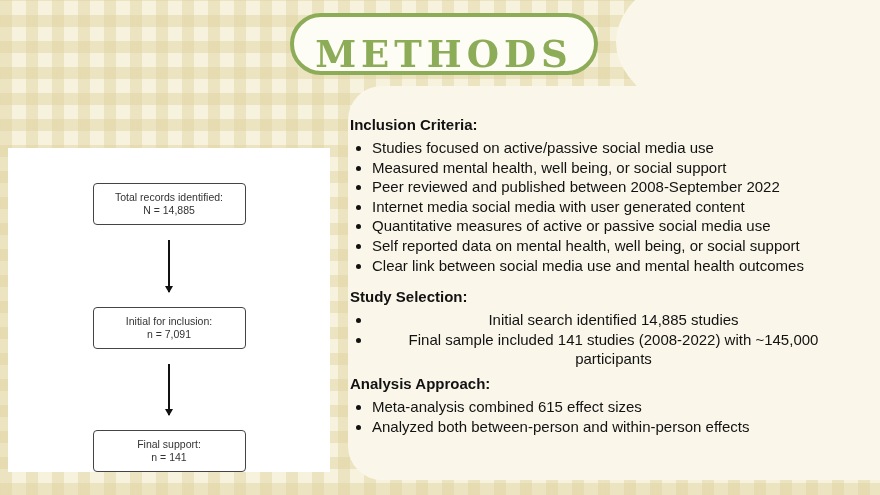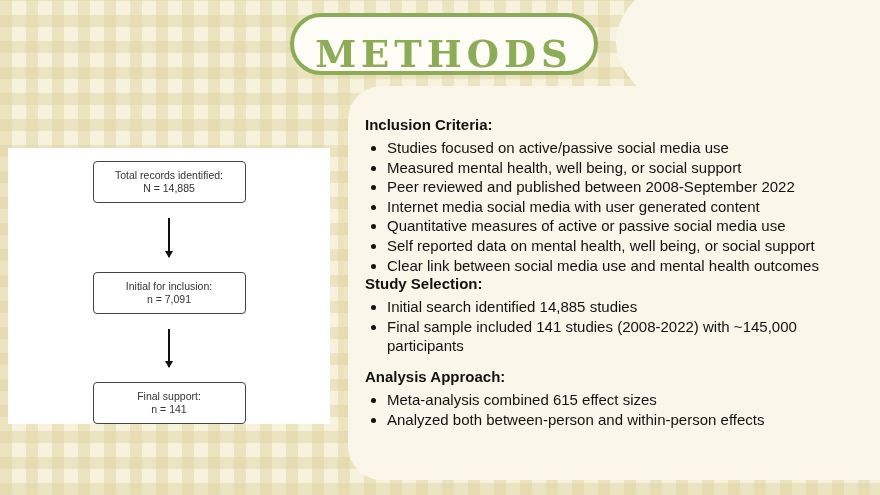--- a/index.html
+++ b/index.html
@@ -22,45 +22,45 @@
   .title-pill {
     position: absolute; left: 290px; top: 13px; width: 300px; height: 54px;
     background: #fdfcf5; border: 4px solid #8dac58; border-radius: 40px;
     display: flex; align-items: center; justify-content: center;
   }
   .title-text {
     font-family: "DejaVu Serif", serif; font-weight: bold;
     font-size: 37px; letter-spacing: 5px; color: #8dac58; margin-top: 20px;
   }
   .flow-panel {
-    position: absolute; left: 8px; top: 148px; width: 322px; height: 276px;
-    background: #ffffff; box-sizing: border-box; padding-top: 13px;
+    position: absolute; left: 8px; top: 148px; width: 322px; height: 324px;
+    background: #ffffff; box-sizing: border-box; padding-top: 35px;
     display: flex; flex-direction: column; align-items: center; gap: 14px;
   }
   .flow-box {
     width: 143px; border: 1px solid #444; border-radius: 4px; background: #fff;
     padding: 7px 4px; text-align: center;
     font-size: 10.5px; line-height: 13px; color: #333;
   }
   .flow-arrow {
     width: 2px; height: 52px; background: #111; position: relative; margin: 1px 0;
   }
   .flow-arrow::after {
     content: ""; position: absolute; left: -3px; bottom: -1px;
     border-left: 4px solid transparent; border-right: 4px solid transparent;
     border-top: 7px solid #111;
   }
   .content {
-    position: absolute; left: 365px; top: 116px; width: 505px; color: #121212;
+    position: absolute; left: 350px; top: 116px; width: 505px; color: #121212;
   }
   .content h3 { margin: 0 0 5px 0; font-size: 15px; font-weight: bold; }
   .content ul { margin: 0; padding-left: 22px; list-style: disc; }
   .content li { font-size: 15px; line-height: 19.6px; }
-  ul.ul-1 { }
-  ul.ul-2 { margin-bottom: 12px; }
+  ul.ul-1 { margin-bottom: 13px; }
+  ul.ul-2 { margin-bottom: 6px; text-align: center; }
   ul.ul-3 { margin-bottom: 0; }
 </style>
 </head>
 <body>
 
 <div class="bg-blob"></div>
 <div class="cream-panel"></div>
 
 <div class="title-pill">
   <span class="title-text">METHODS</span>

